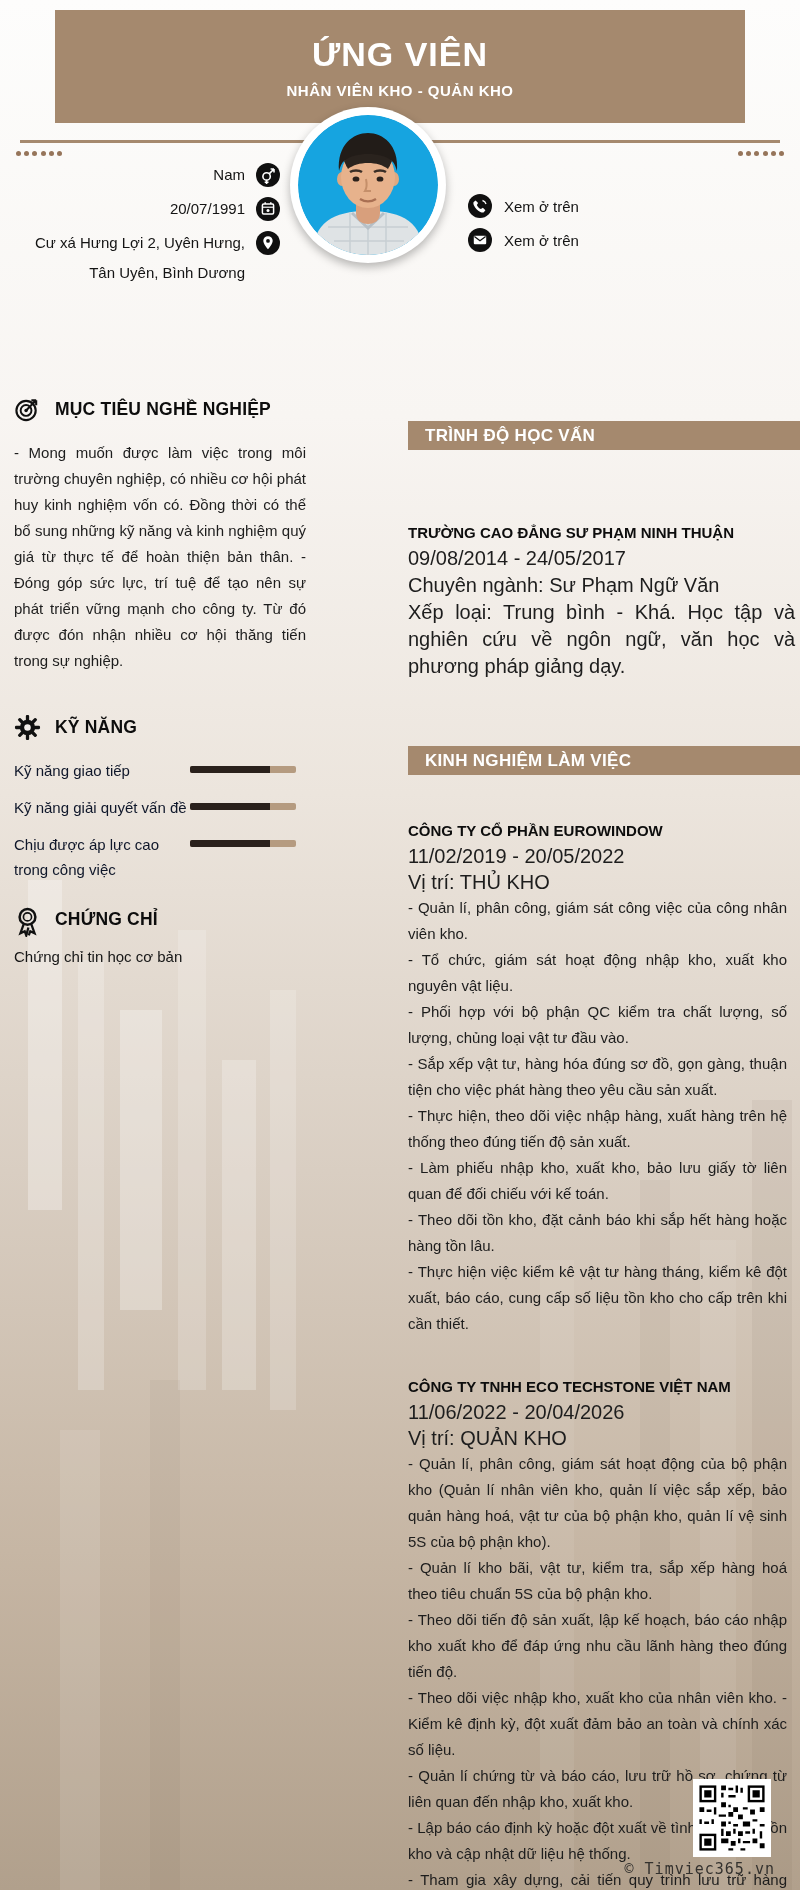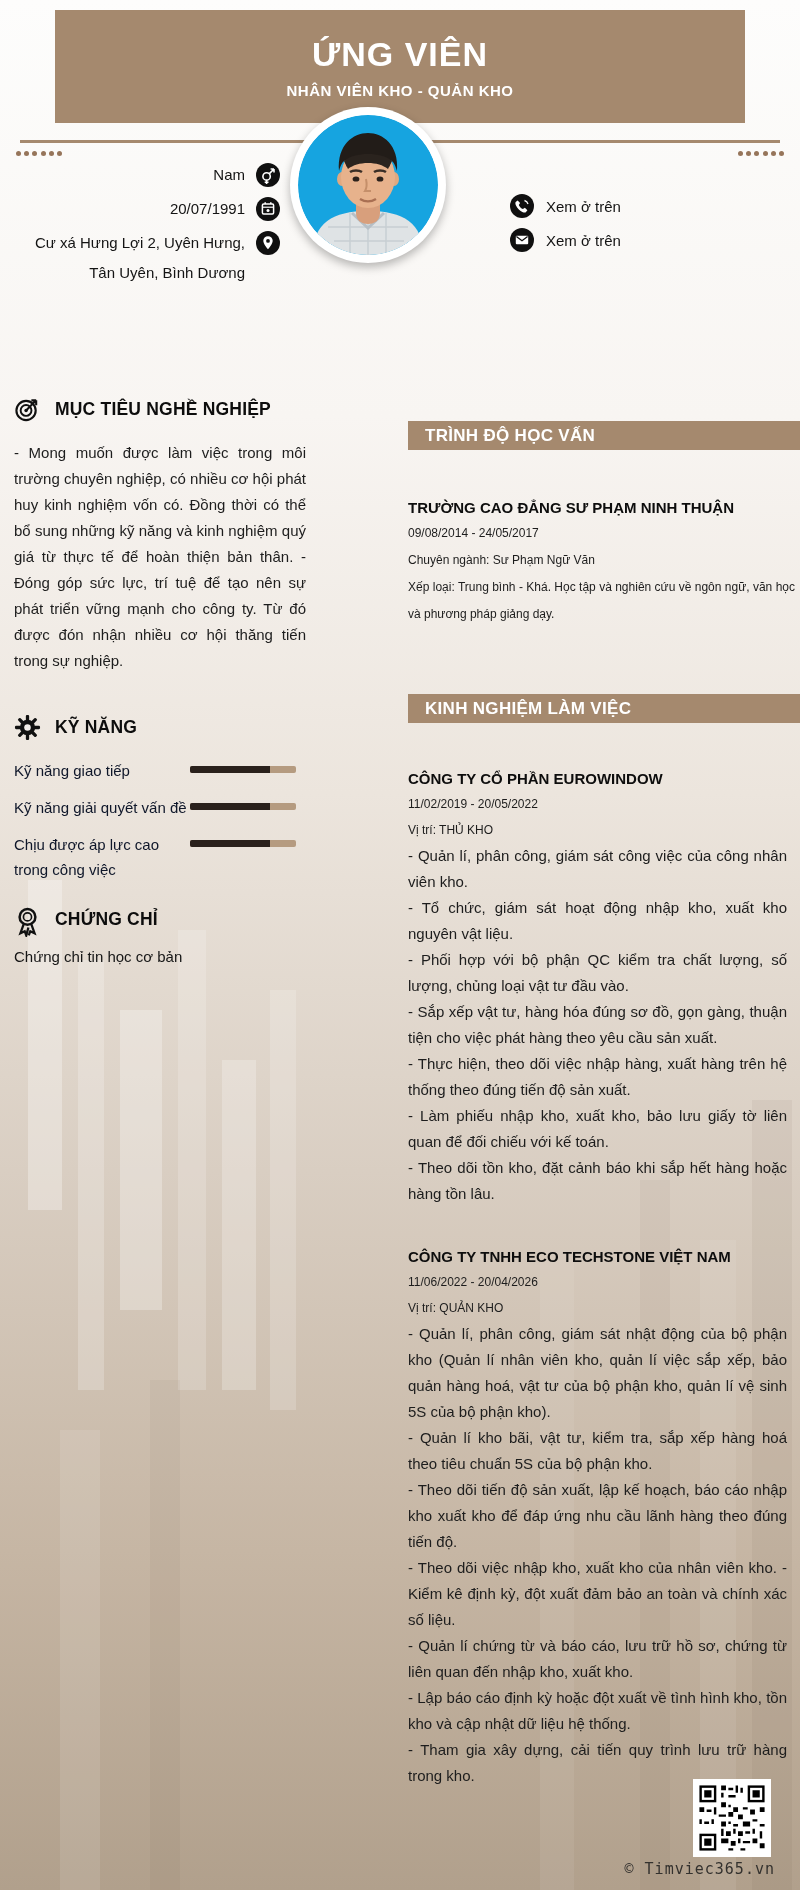--- a/index.html
+++ b/index.html
@@ -22,44 +22,44 @@
   
   .photo-ring{ position:absolute; left:290px; top:107px; width:156px; height:156px; border-radius:50%;
     background:#fff; padding:8px; box-shadow:0 4px 10px rgba(0,0,0,.28); z-index:5; }
   .photo-ring svg{ width:140px; height:140px; border-radius:50%; display:block; }
   
   .info-row{ position:absolute; display:flex; align-items:center; font-size:15px; color:#141414; }
   .info-row .cicon{ width:24px; height:24px; flex:0 0 24px; }
   .info-row.l{ justify-content:flex-end; right:520px; left:0; }
   .info-row.l .txt{ margin-right:11px; text-align:right; line-height:30px; }
   .info-row.l .cicon{ margin-right:0; }
-  .info-row.r{ left:510px; }
+  .info-row.r{ left:468px; }
   .info-row.r .txt{ margin-left:12px; }
   .addr{ align-items:flex-start; } .addr .cicon{ margin-top:3px; }
   
   .left-col{ position:absolute; left:14px; top:396px; width:292px; }
   .sec-head{ display:flex; align-items:center; gap:14px; margin-bottom:17px; }
   .sec-head .hicon{ width:27px; height:27px; flex:0 0 27px; }
   .sec-head .htxt{ font-size:17.5px; font-weight:bold; color:#0d0d0d; letter-spacing:.2px; }
   .obj-text{ font-size:15px; line-height:26px; text-align:justify; color:#1d1d1d; }
   .skills{ margin-top:40px; }
   .skill-row{ position:relative; margin-bottom:12px; min-height:24px; }
   .skill-label{ width:174px; font-size:15px; line-height:25px; color:#0f172a; }
   .skill-bar{ position:absolute; left:176px; top:8px; width:106px; height:7px; background:#b59b80; border-radius:2px; overflow:hidden; }
   .skill-fill{ height:100%; background:#2a211c; }
   .certs{ margin-top:24px; }
   .cert-item{ font-size:15px; color:#161616; margin-top:15px; }
   
   .right-col{ position:absolute; left:408px; top:421px; width:392px; }
   .sec-bar{ position:relative; width:440px; height:29px; background:#a5896e; color:#fff;
     font-size:17px; font-weight:bold; line-height:29px; padding-left:17px; letter-spacing:.3px; }
   .sec-bar .bicon{ position:absolute; right:24px; top:4px; width:24px; height:21px; }
-  .edu-block{ margin-top:46px; padding-right:5px; }
+  .edu-block{ margin-top:71px; padding-right:5px; }
   .b-title{ font-size:15px; font-weight:bold; color:#0d0d0d; line-height:24px; }
-  .b-line{ font-size:12px; line-height:27px; color:#1d1d1d; }
+  .b-line{ font-size:20px; line-height:27px; color:#1d1d1d; }
   .b-just{ text-align:justify; }
   .exp-bar{ margin-top:66px; }
   .job{ margin-top:44px; padding-right:13px; }
   .job .b-line{ line-height:26px; }
   .duty{ font-size:15px; line-height:26px; text-align:justify; color:#1d1d1d; }
   
   .qr{ position:absolute; left:693px; top:1779px; width:78px; height:78px; background:#fff; padding:4px; z-index:6; }
   .qr svg{ width:70px; height:70px; display:block; }
   .copyright{ position:absolute; right:25px; top:1860px; font-family:"DejaVu Sans Mono","Liberation Mono",monospace;
     font-size:15px; color:#33312e; letter-spacing:1px; z-index:6; }
@@ -296,27 +296,28 @@
     <div class="b-title">CÔNG TY CỔ PHẦN EUROWINDOW</div>
     <div class="b-line">11/02/2019 - 20/05/2022</div>
     <div class="b-line">Vị trí: THỦ KHO</div>
     <p class="duty">- Quản lí, phân công, giám sát công việc của công nhân viên kho.</p>
     <p class="duty">- Tổ chức, giám sát hoạt động nhập kho, xuất kho nguyên vật liệu.</p>
     <p class="duty"> - Phối hợp với bộ phận QC kiểm tra chất lượng, số lượng, chủng loại vật tư đầu vào.</p>
     <p class="duty">- Sắp xếp vật tư, hàng hóa đúng sơ đồ, gọn gàng, thuận tiện cho việc phát hàng theo yêu cầu sản xuất.</p>
     <p class="duty">- Thực hiện, theo dõi việc nhập hàng, xuất hàng trên hệ thống theo đúng tiến độ sản xuất.</p>
     <p class="duty"> - Làm phiếu nhập kho, xuất kho, bảo lưu giấy tờ liên quan để đối chiếu với kế toán.</p>
     <p class="duty"> - Theo dõi tồn kho, đặt cảnh báo khi sắp hết hàng hoặc hàng tồn lâu.</p>
+    <p class="duty">- Thực hiện việc kiểm kê vật tư hàng tháng, kiểm kê đột xuất, báo cáo, cung cấp số liệu tồn kho cho cấp trên khi cần thiết.</p>
   </div>
 
   <div class="job" style="margin-top:38px">
     <div class="b-title">CÔNG TY TNHH ECO TECHSTONE VIỆT NAM</div>
     <div class="b-line">11/06/2022 - 20/04/2026</div>
     <div class="b-line">Vị trí: QUẢN KHO</div>
-    <p class="duty">- Quản lí, phân công, giám sát nhật động của bộ phận kho (Quản lí nhân viên kho, quản lí việc sắp xếp, bảo quản hàng hoá, vật tư của bộ phận kho, quản lí vệ sinh 5S của bộ phận kho).</p>
+    <p class="duty">- Quản lí, phân công, giám sát hoạt động của bộ phận kho (Quản lí nhân viên kho, quản lí việc sắp xếp, bảo quản hàng hoá, vật tư của bộ phận kho, quản lí vệ sinh 5S của bộ phận kho).</p>
     <p class="duty">- Quản lí kho bãi, vật tư, kiểm tra, sắp xếp hàng hoá theo tiêu chuẩn 5S của bộ phận kho.</p>
     <p class="duty"> - Theo dõi tiến độ sản xuất, lập kế hoạch, báo cáo nhập kho xuất kho để đáp ứng nhu cầu lãnh hàng theo đúng tiến độ.</p>
     <p class="duty"> - Theo dõi việc nhập kho, xuất kho của nhân viên kho. - Kiểm kê định kỳ, đột xuất đảm bảo an toàn và chính xác số liệu.</p>
     <p class="duty">- Quản lí chứng từ và báo cáo, lưu trữ hồ sơ, chứng từ liên quan đến nhập kho, xuất kho.</p>
     <p class="duty"> - Lập báo cáo định kỳ hoặc đột xuất về tình hình kho, tồn kho và cập nhật dữ liệu hệ thống.</p>
     <p class="duty"> - Tham gia xây dựng, cải tiến quy trình lưu trữ hàng trong kho.</p>
   </div>
 </div>
 
 <div class="qr">

